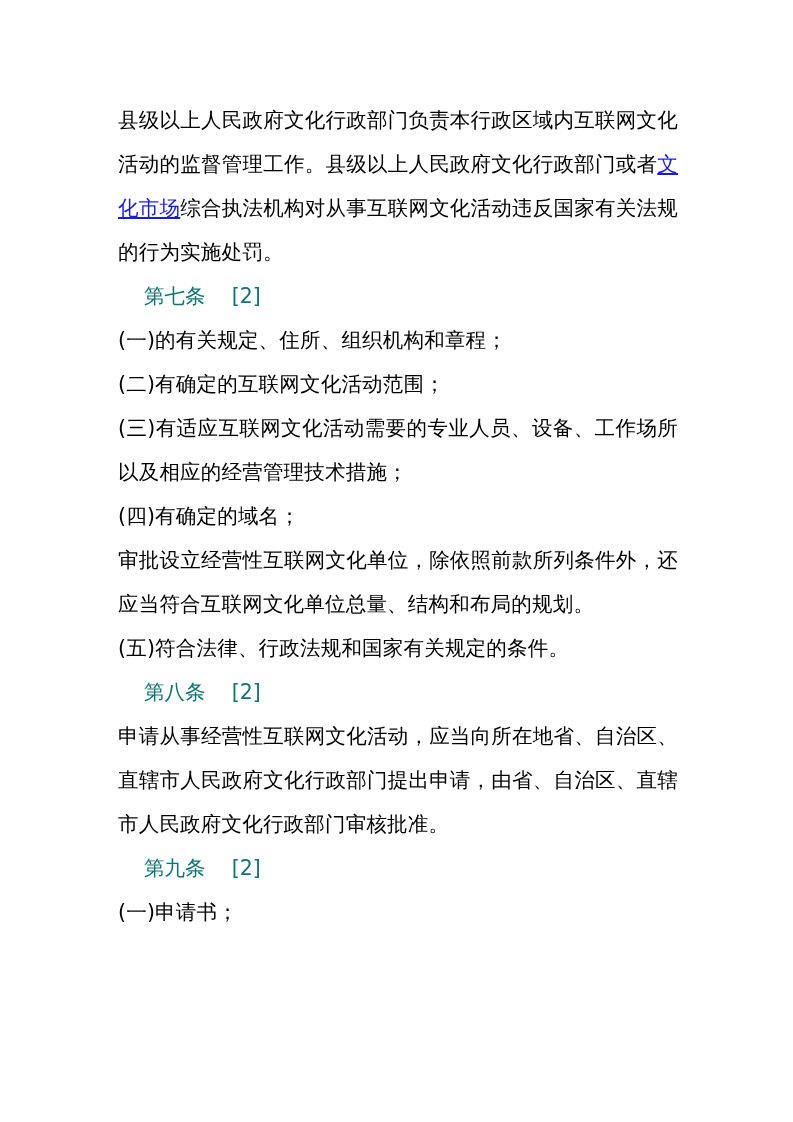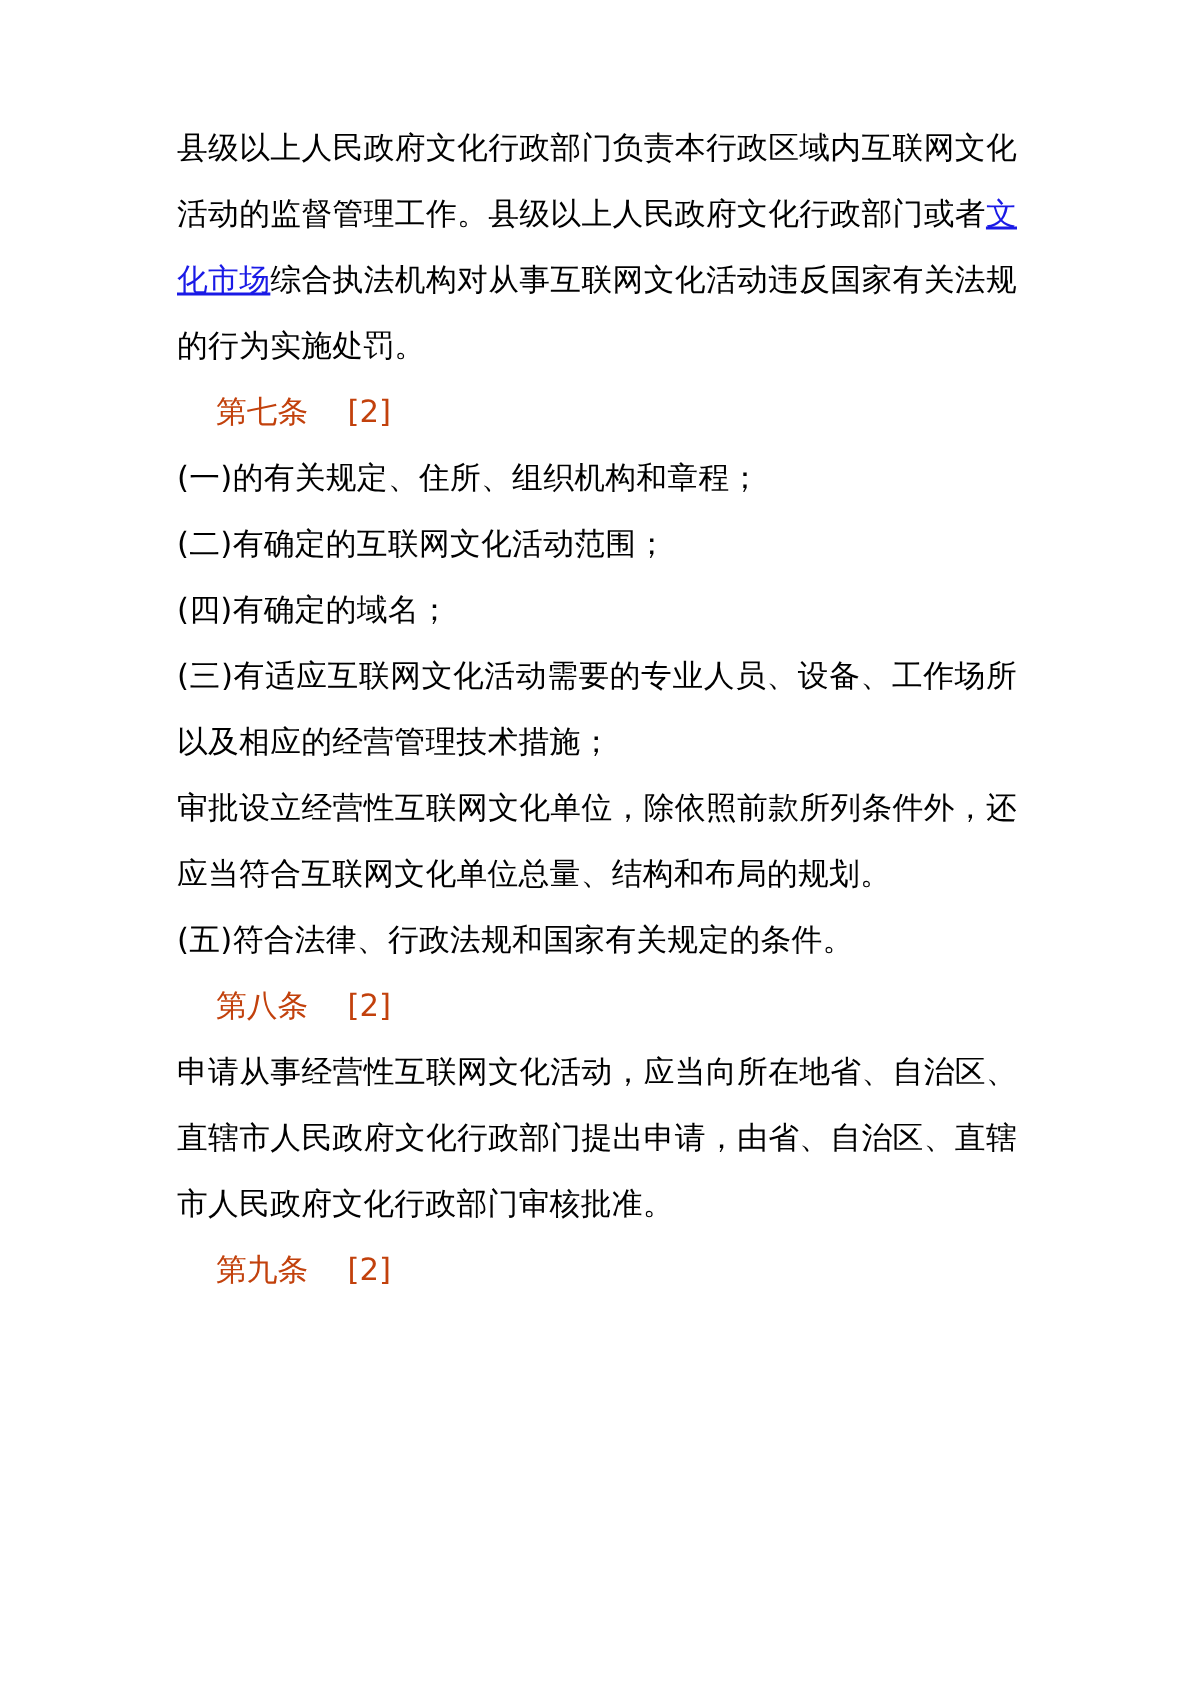--- a/index.html
+++ b/index.html
@@ -12,56 +12,57 @@
     width: 793px;
     height: 1122px;
     background: #ffffff;
     box-sizing: border-box;
     overflow: hidden;
     font-family: "DejaVu Sans", "Liberation Sans", sans-serif;
   }
   .content {
     position: absolute;
     left: 118px;
-    top: 76px;
+    top: 98px;
     width: 560px;
   }
   .para {
     margin: 0;
     font-size: 20.5px;
     line-height: 44px;
     color: #000000;
     letter-spacing: 0.2px;
     text-align: justify;
     text-justify: inter-ideograph;
     word-break: break-all;
   }
   .heading-line {
     margin: 0;
     font-size: 20.5px;
     line-height: 44px;
-    color: #c2410c;
+    color: #0f766e;
     white-space: pre;
   }
   .link {
     color: #1a1ae6;
     text-decoration: underline;
     cursor: pointer;
   }
 </style>
 </head>
 <body>
 
 <div class="page">
   <div class="content" id="doc-body">
       <p class="para"><span>县级以上人民政府文化行政部门负责本行政区域内互联网文化活动的监督管理工作。县级以上人民政府文化行政部门或者</span><span class="link">文化市场</span><span>综合执法机构对从事互联网文化活动违反国家有关法规的行为实施处罚。</span></p>
       <p class="heading-line"><span>    </span><span>第七条</span><span>    </span><span>[2]</span></p>
       <p class="para"><span>(一)的有关规定、住所、组织机构和章程；</span></p>
       <p class="para"><span>(二)有确定的互联网文化活动范围；</span></p>
+      <p class="para"><span>(三)有适应互联网文化活动需要的专业人员、设备、工作场所以及相应的经营管理技术措施；</span></p>
       <p class="para"><span>(四)有确定的域名；</span></p>
-      <p class="para"><span>(三)有适应互联网文化活动需要的专业人员、设备、工作场所以及相应的经营管理技术措施；</span></p>
       <p class="para"><span>审批设立经营性互联网文化单位，除依照前款所列条件外，还应当符合互联网文化单位总量、结构和布局的规划。</span></p>
       <p class="para"><span>(五)符合法律、行政法规和国家有关规定的条件。</span></p>
       <p class="heading-line"><span>    </span><span>第八条</span><span>    </span><span>[2]</span></p>
       <p class="para"><span>申请从事经营性互联网文化活动，应当向所在地省、自治区、直辖市人民政府文化行政部门提出申请，由省、自治区、直辖市人民政府文化行政部门审核批准。</span></p>
       <p class="heading-line"><span>    </span><span>第九条</span><span>    </span><span>[2]</span></p>
+      <p class="para"><span>(一)申请书；</span></p>
     </div>
 </div>
 
 </body></html>

